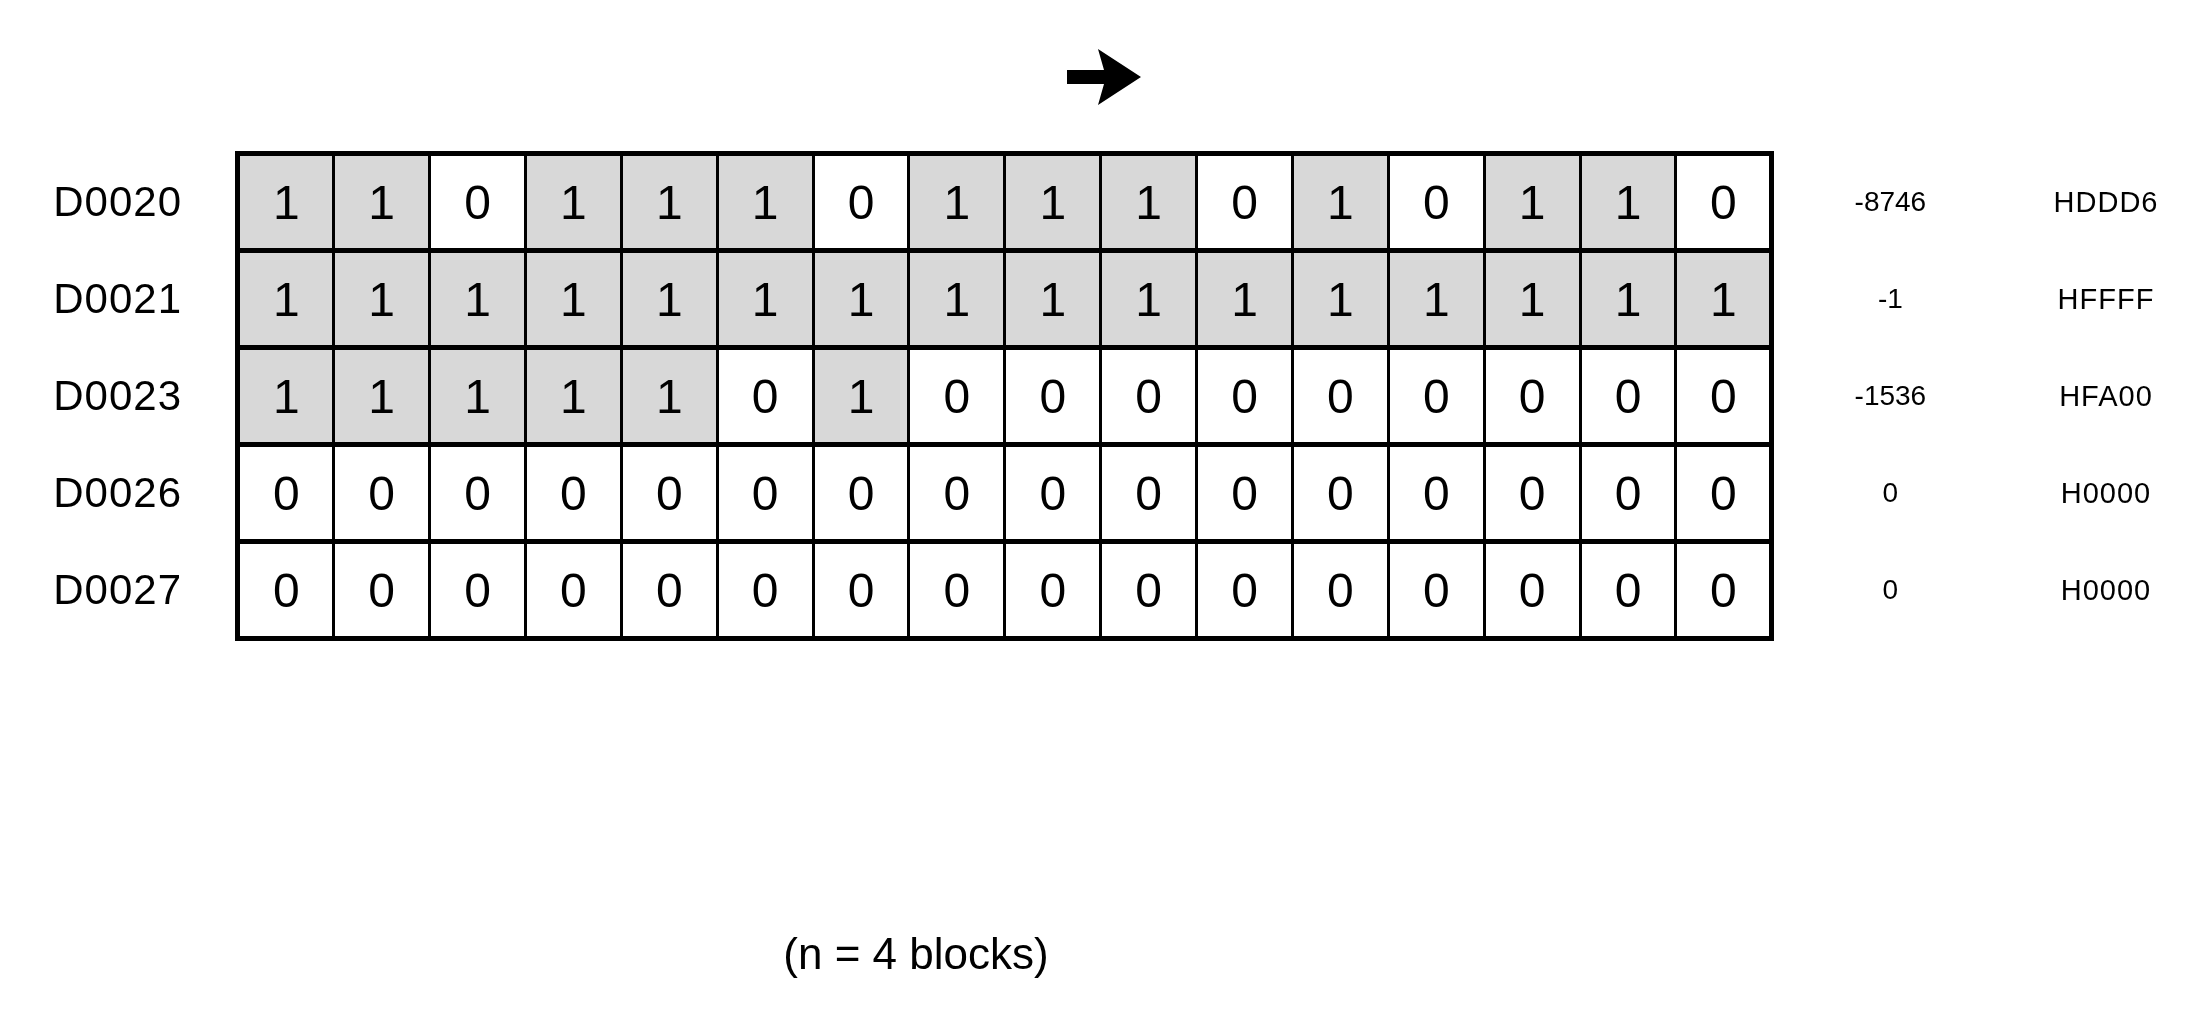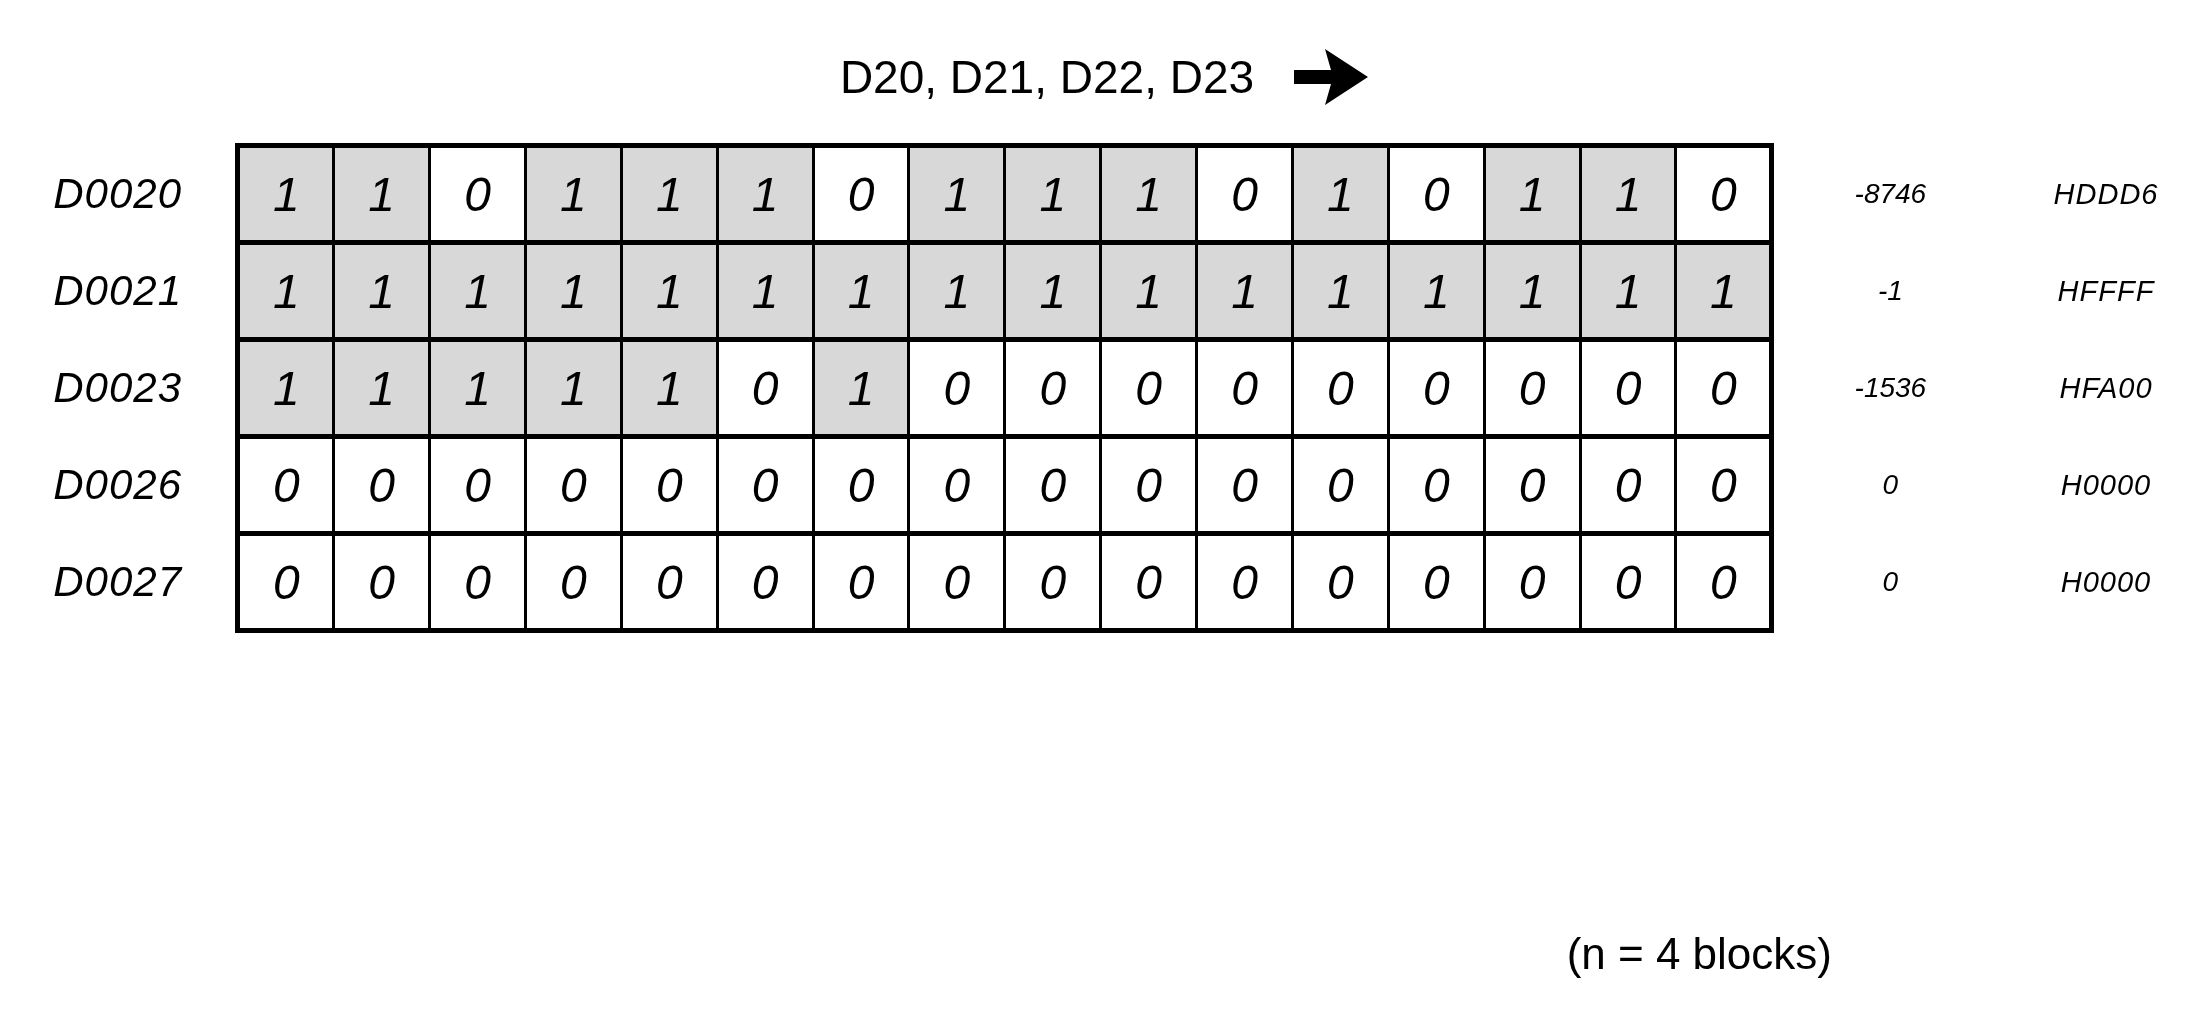--- a/index.html
+++ b/index.html
@@ -30,24 +30,23 @@
     line-height: 1;
     white-space: nowrap;
   }
   .arrow-svg {
     display: block;
     flex: 0 0 auto;
   }
   table.bitgrid {
     position: absolute;
     left: 0;
-    top: 143px;
+    top: 151px;
     border-collapse: collapse;
     table-layout: fixed;
-    font-style: italic;
   }
   table.bitgrid col.c-label { width: 238px; }
   table.bitgrid col.c-bit   { width: 96px; }
   table.bitgrid col.c-dec   { width: 235px; }
   table.bitgrid col.c-hex   { width: 199px; }
   table.bitgrid tr { height: 97px; }
   table.bitgrid td {
     padding: 0;
     vertical-align: middle;
   }
@@ -75,32 +74,31 @@
   td.hex {
     text-align: center;
     font-size: 29px;
     letter-spacing: 1px;
   }
   .caption {
     position: absolute;
     top: 930px;
     left: 0;
     width: 1832px;
-    text-align: right;
+    text-align: center;
     font-size: 44px;
     line-height: 1.1;
   }
 </style>
 </head>
 <body>
 
 <div class="page" style="--shaded: #d8d8d8; --cell-bg: #ffffff; --grid-border: #000000;">
 
   <div class="title">
-    <span>D20, D21, D22, D23</span>
     <svg class="arrow-svg" width="74" height="56" viewBox="0 0 74 56" aria-hidden="true">
       <polygon points="31,0 74,28 31,56 37,35 0,35 0,21 37,21" fill="#000000"></polygon>
     </svg>
   </div>
 
   <table class="bitgrid">
     <colgroup>
       <col class="c-label">
       <col class="c-bit">
         <col class="c-bit">

